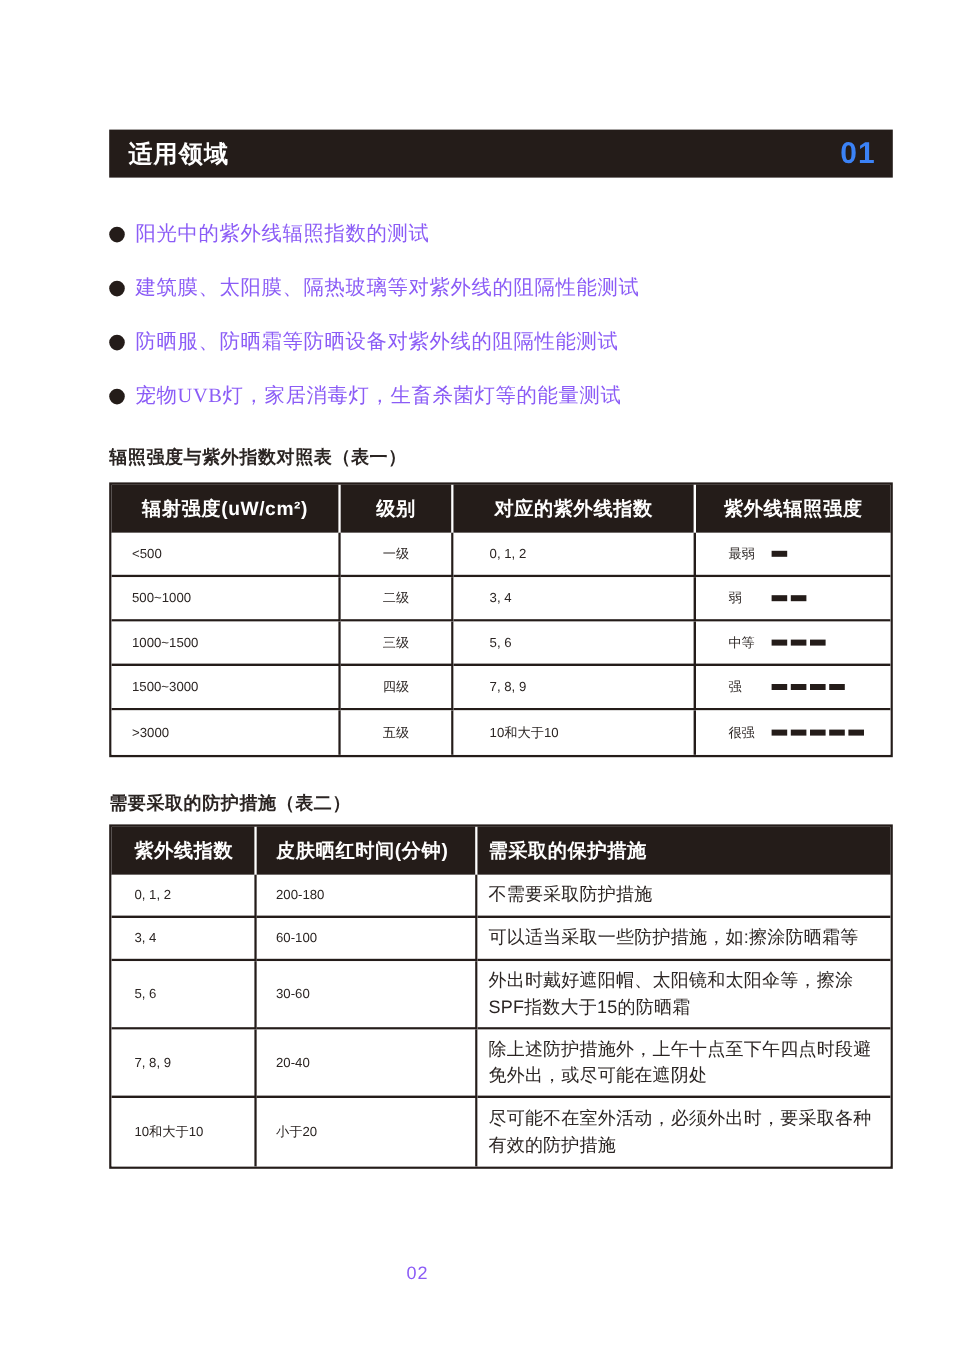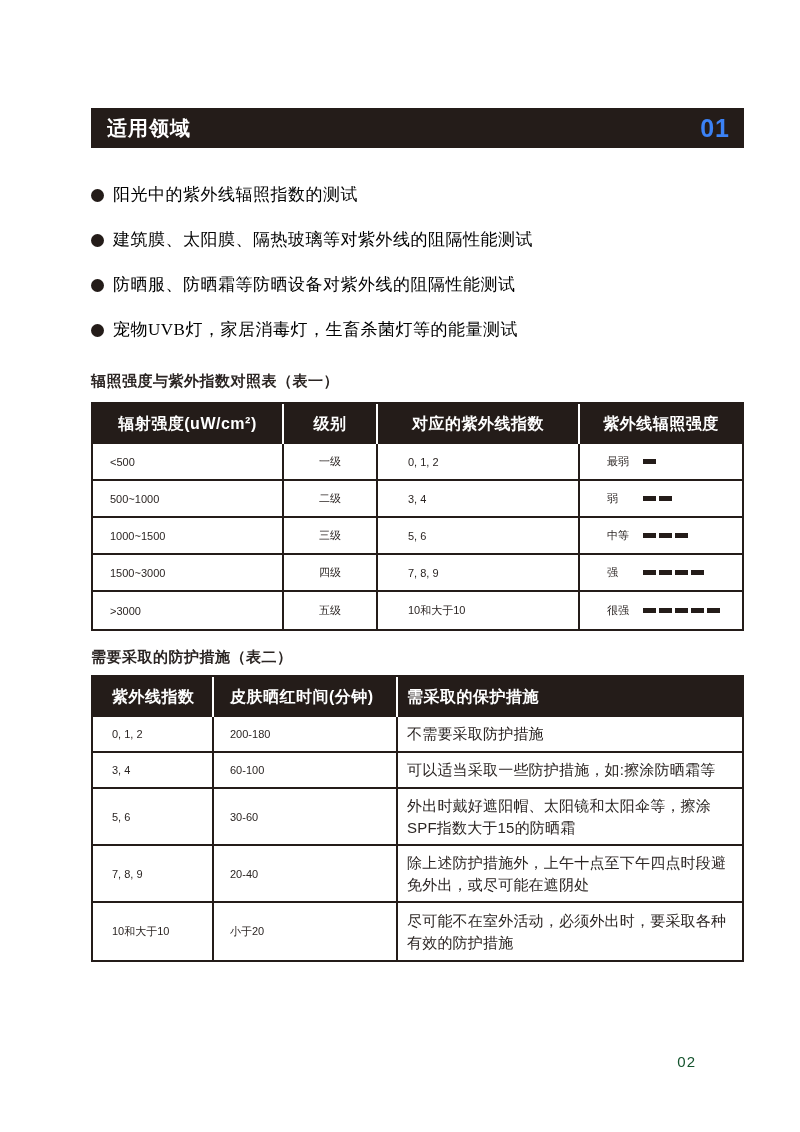--- a/index.html
+++ b/index.html
@@ -52,41 +52,41 @@
     margin-top: 35px;
   }
   .bullets li {
     display: flex;
     align-items: center;
     gap: 9px;
     height: 24px;
     margin-bottom: 21px;
     font-size: 17px;
     line-height: 24px;
-    color: #000000;
+    color: #8b5cf6;
     letter-spacing: 0.5px;
   }
   .bullets li:last-child { margin-bottom: 0; font-family: Liberation Serif, serif; }
   .dot {
     flex: 0 0 auto;
     width: 13px;
     height: 13px;
     border-radius: 50%;
     background: #241c19;
   }
 
   
   .tbl-title {
     font-size: 15px;
     font-weight: bold;
     color: #2b2523;
     letter-spacing: 0.5px;
   }
   .tbl-title.t1 { margin-top: 30px; }
-  .tbl-title.t2 { margin-top: 17px; }
+  .tbl-title.t2 { margin-top: 29px; }
 
   
   table {
     margin-top: 11px;
     width: 653px;
     table-layout: fixed;
     border-collapse: separate;
     border-spacing: 0;
     border: 2px solid #241c19;
   }
@@ -142,23 +142,23 @@
   .tbl2 th.c2, .tbl2 td.c2 { padding-left: 16px; }
   .tbl2 th.c3, .tbl2 td.c3 { padding-left: 9px; padding-right: 6px; }
   .tbl2 td.c3 { font-size: 15px; line-height: 22px; letter-spacing: 0.2px; }
 
   
   .page-num {
     position: absolute;
     top: 1053px;
     left: 0;
     width: 696px;
-    text-align: right;
+    text-align: center;
     font-size: 15px;
-    color: #14532d;
+    color: #8b5cf6;
     letter-spacing: 1px;
   }
 </style>
 </head>
 <body>
 
 <div class="page">
   <div class="content">
 
     <div class="title-bar">

